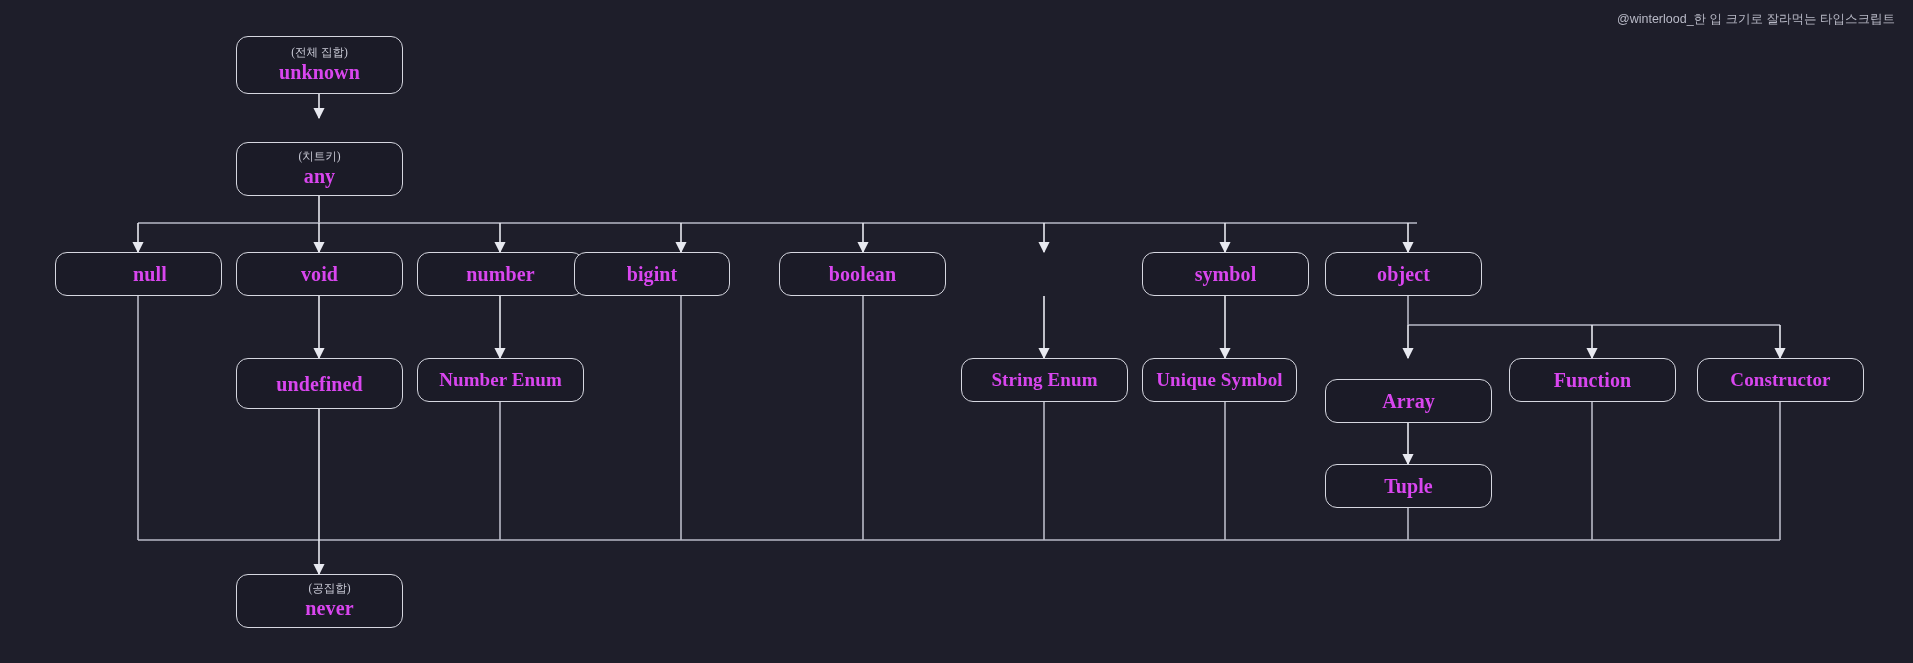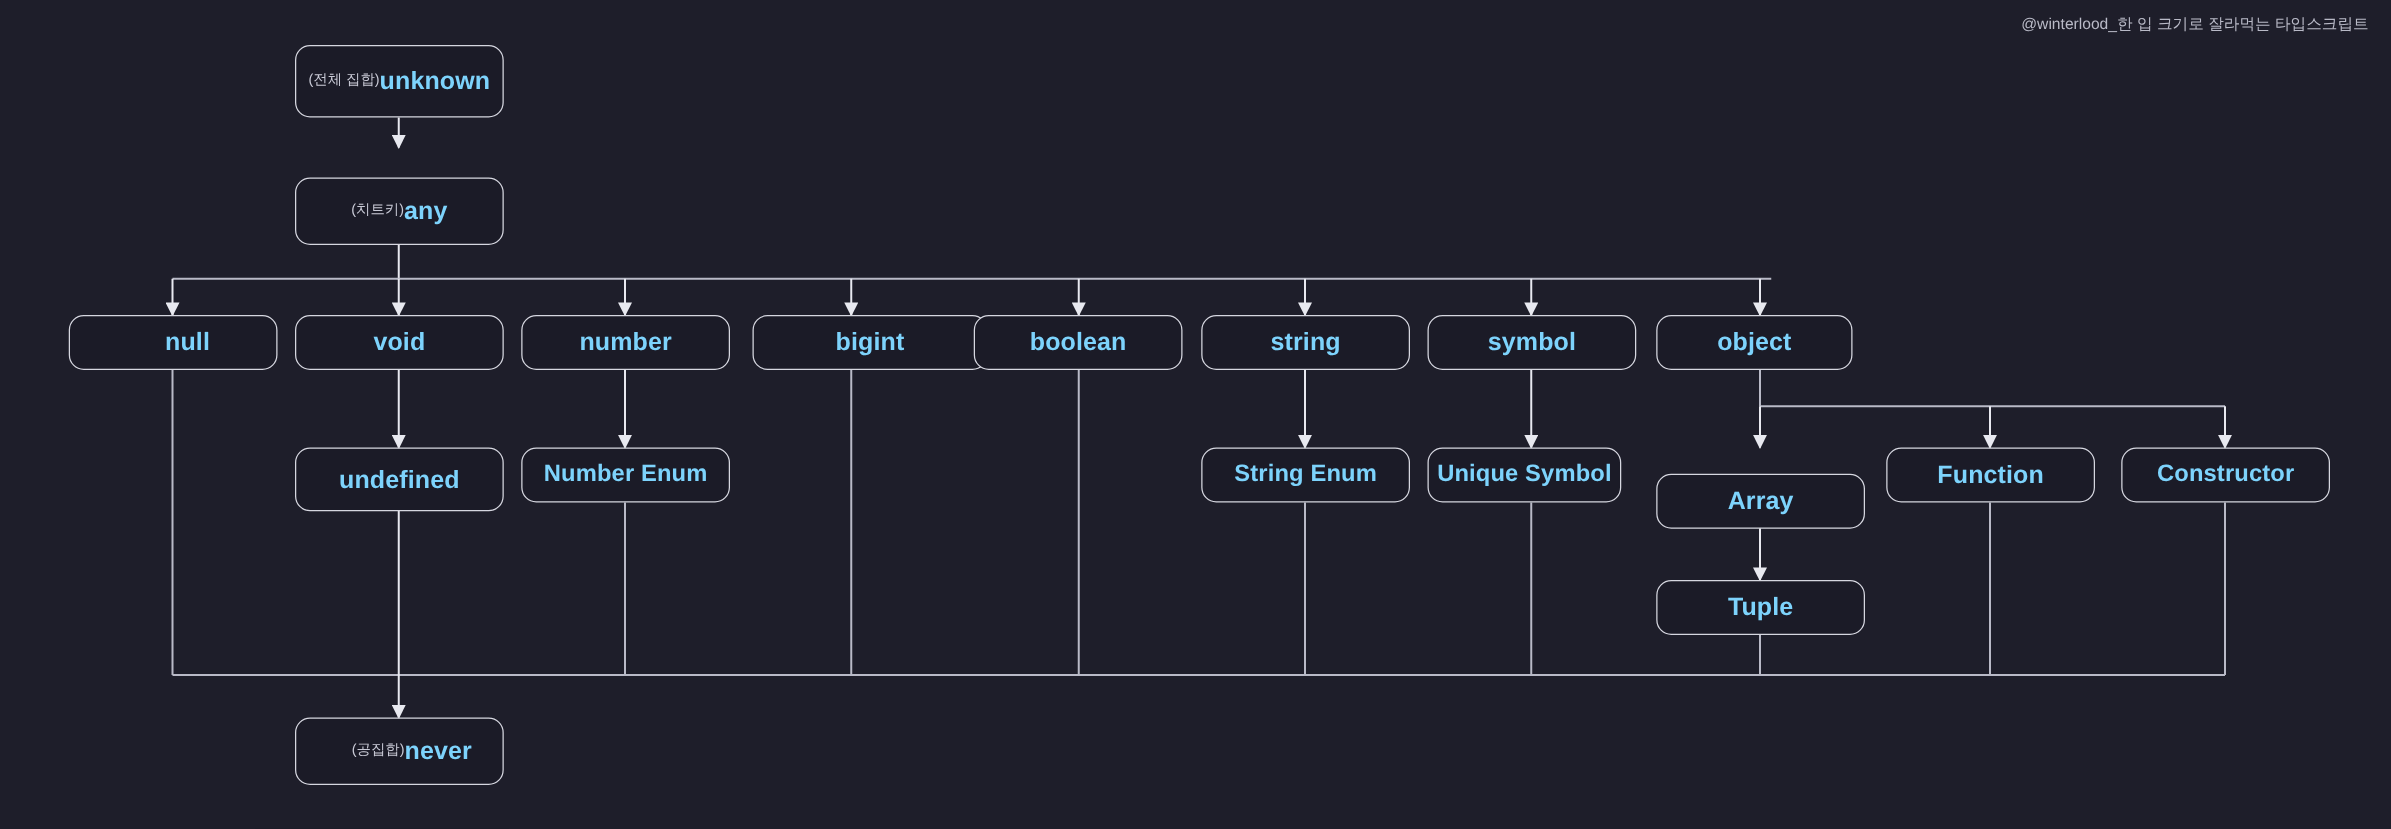--- a/index.html
+++ b/index.html
@@ -23,34 +23,35 @@
     height: 663px;
     pointer-events: none;
   }
   .node {
     position: absolute;
     box-sizing: border-box;
     background: #1b1b27;
     border: 1.6px solid #d6d7e0;
     border-radius: 12px;
     display: flex;
-    flex-direction: row;
+    flex-direction: column;
     align-items: center;
     justify-content: center;
     z-index: 2;
+    font-family: Liberation Serif, serif;
   }
   .node .sub {
     color: #c9cad6;
     font-size: 11.5px;
     line-height: 13px;
     margin-bottom: 1px;
     white-space: nowrap;
   }
   .node .ttl {
-    color: #7dd3fc;
+    color: #d946ef;
     font-size: 20px;
     font-weight: bold;
     line-height: 24px;
     white-space: nowrap;
     letter-spacing: .1px;
   }
   .node.small .ttl {
     font-size: 19px;
   }
   .watermark {
@@ -137,28 +138,25 @@
 
   <div class="node" style="left:55px; top:252px; width:167px; height:44px;padding-left:23px;">
     <div class="ttl">null</div>
   </div>
   <div class="node" style="left:236px; top:252px; width:167px; height:44px;">
     <div class="ttl">void</div>
   </div>
   <div class="node" style="left:417px; top:252px; width:167px; height:44px;">
     <div class="ttl">number</div>
   </div>
-  <div class="node" style="left:602px; top:252px; width:188px; height:44px;">
+  <div class="node" style="left:574px; top:252px; width:156px; height:44px;">
     <div class="ttl">bigint</div>
   </div>
   <div class="node" style="left:779px; top:252px; width:167px; height:44px;">
     <div class="ttl">boolean</div>
-  </div>
-  <div class="node" style="left:961px; top:252px; width:167px; height:44px;">
-    <div class="ttl">string</div>
   </div>
   <div class="node" style="left:1142px; top:252px; width:167px; height:44px;">
     <div class="ttl">symbol</div>
   </div>
   <div class="node" style="left:1325px; top:252px; width:157px; height:44px;">
     <div class="ttl">object</div>
   </div>
 
   <div class="node" style="left:236px; top:358px; width:167px; height:51px;">
     <div class="ttl">undefined</div>

